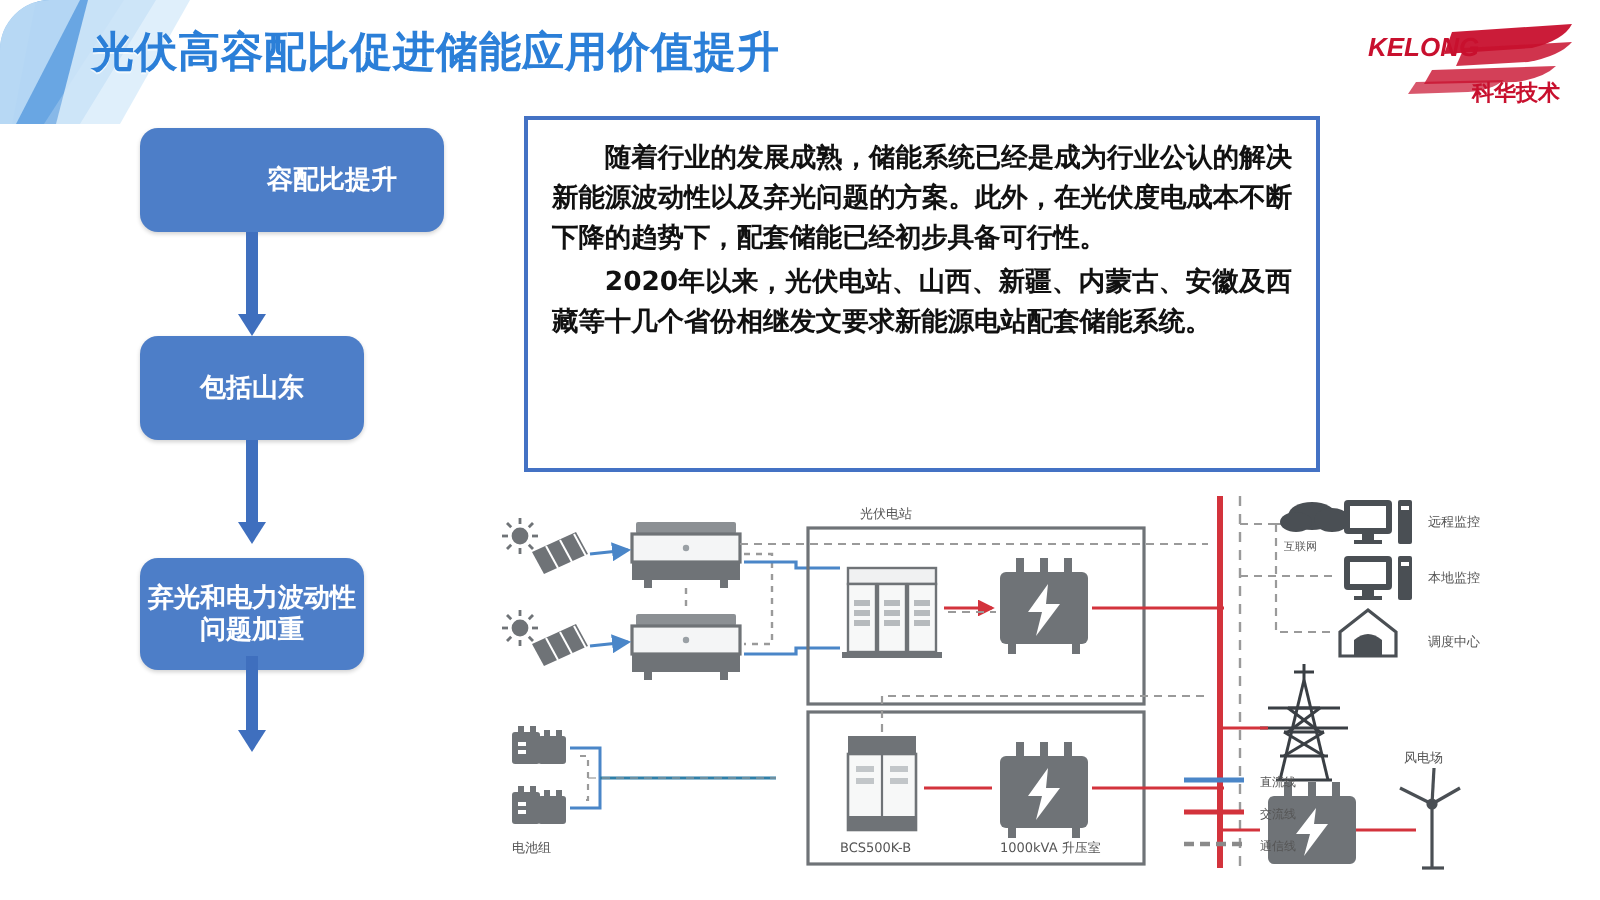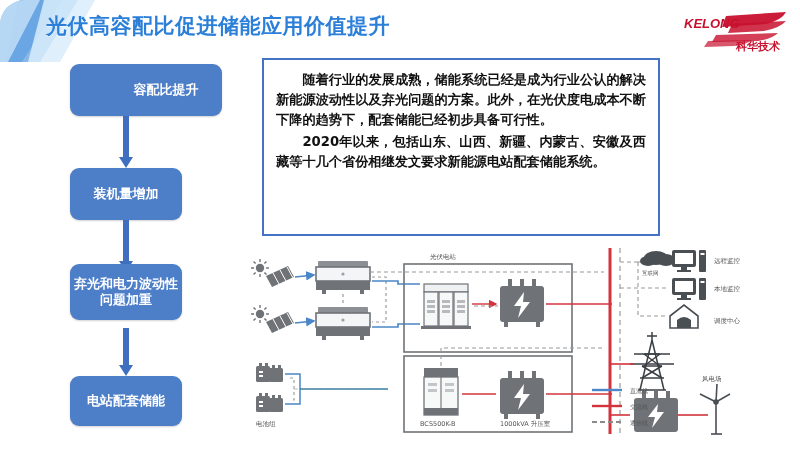--- a/index.html
+++ b/index.html
@@ -19,21 +19,21 @@
   .logo svg{display:block;}
 
   
   .flow{position:absolute;left:62px;top:64px;width:130px;height:345px;}
   .fbox{position:absolute;left:8px;width:112px;background:#4d7ec8;
         border-radius:9px;color:#ffffff;font-weight:bold;font-size:13px;
         display:flex;align-items:center;justify-content:center;text-align:center;
         line-height:1.25;box-shadow:0 1px 2px rgba(0,0,0,.18);}
   .fbox.b1{top:0;height:52px;padding-left:40px;}
   .fbox.b2{top:104px;height:52px;}
-  .fbox.b3{top:200px;height:56px;}
+  .fbox.b3{top:215px;height:56px;}
   .fbox.b4{top:312px;height:50px;}
   .farrow{position:absolute;left:57px;width:14px;}
   .farrow .stem{position:absolute;left:4px;top:0;width:6px;background:#3f6fbe;}
   .farrow .head{position:absolute;left:0;width:0;height:0;
         border-left:7px solid transparent;border-right:7px solid transparent;
         border-top:11px solid #3f6fbe;}
   .farrow.a1{top:52px;height:52px;}
   .farrow.a1 .stem{height:41px;}
   .farrow.a1 .head{top:41px;}
   .farrow.a2{top:156px;height:52px;}
@@ -86,41 +86,38 @@
 
   <div class="flow">
     <div class="fbox b1" style="background: rgb(77, 126, 200);">
       <span>容配比提升</span>
     </div>
     <div class="farrow a1">
       <div class="stem" style="background: rgb(63, 111, 190);"></div>
         <div class="head" style="border-top-color: rgb(63, 111, 190);"></div>
     </div>
     <div class="fbox b2" style="background: rgb(77, 126, 200);">
-      <span>装机量增加</span>
+      <span>包括山东</span>
     </div>
     <div class="farrow a2">
       <div class="stem" style="background: rgb(63, 111, 190);"></div>
         <div class="head" style="border-top-color: rgb(63, 111, 190);"></div>
     </div>
     <div class="fbox b3" style="background: rgb(77, 126, 200);">
       <span>弃光和电力波动性问题加重</span>
     </div>
     <div class="farrow a3">
       <div class="stem" style="background: rgb(63, 111, 190);"></div>
         <div class="head" style="border-top-color: rgb(63, 111, 190);"></div>
     </div>
-    <div class="fbox b4" style="background: rgb(77, 126, 200);">
-      <span>电站配套储能</span>
-    </div>
   </div>
 
   <div class="tbox" style="border-color: rgb(68, 114, 196);">
     <p>随着行业的发展成熟，储能系统已经是成为行业公认的解决新能源波动性以及弃光问题的方案。此外，在光伏度电成本不断下降的趋势下，配套储能已经初步具备可行性。</p>
-    <p>2020年以来，包括山东、山西、新疆、内蒙古、安徽及西藏等十几个省份相继发文要求新能源电站配套储能系统。</p>
+    <p>2020年以来，光伏电站、山西、新疆、内蒙古、安徽及西藏等十几个省份相继发文要求新能源电站配套储能系统。</p>
   </div>
 
   <div class="diagram">
   <svg width="548" height="196" viewBox="0 0 548 196">
     <defs>
       <marker id="dcArrow" markerWidth="6" markerHeight="6" refX="5" refY="3" orient="auto">
         <path d="M0,0 L6,3 L0,6 Z" fill="#4a86c8"></path>
       </marker>
       <marker id="acArrow" markerWidth="6" markerHeight="6" refX="5" refY="3" orient="auto">
         <path d="M0,0 L6,3 L0,6 Z" fill="#d3333c"></path>

